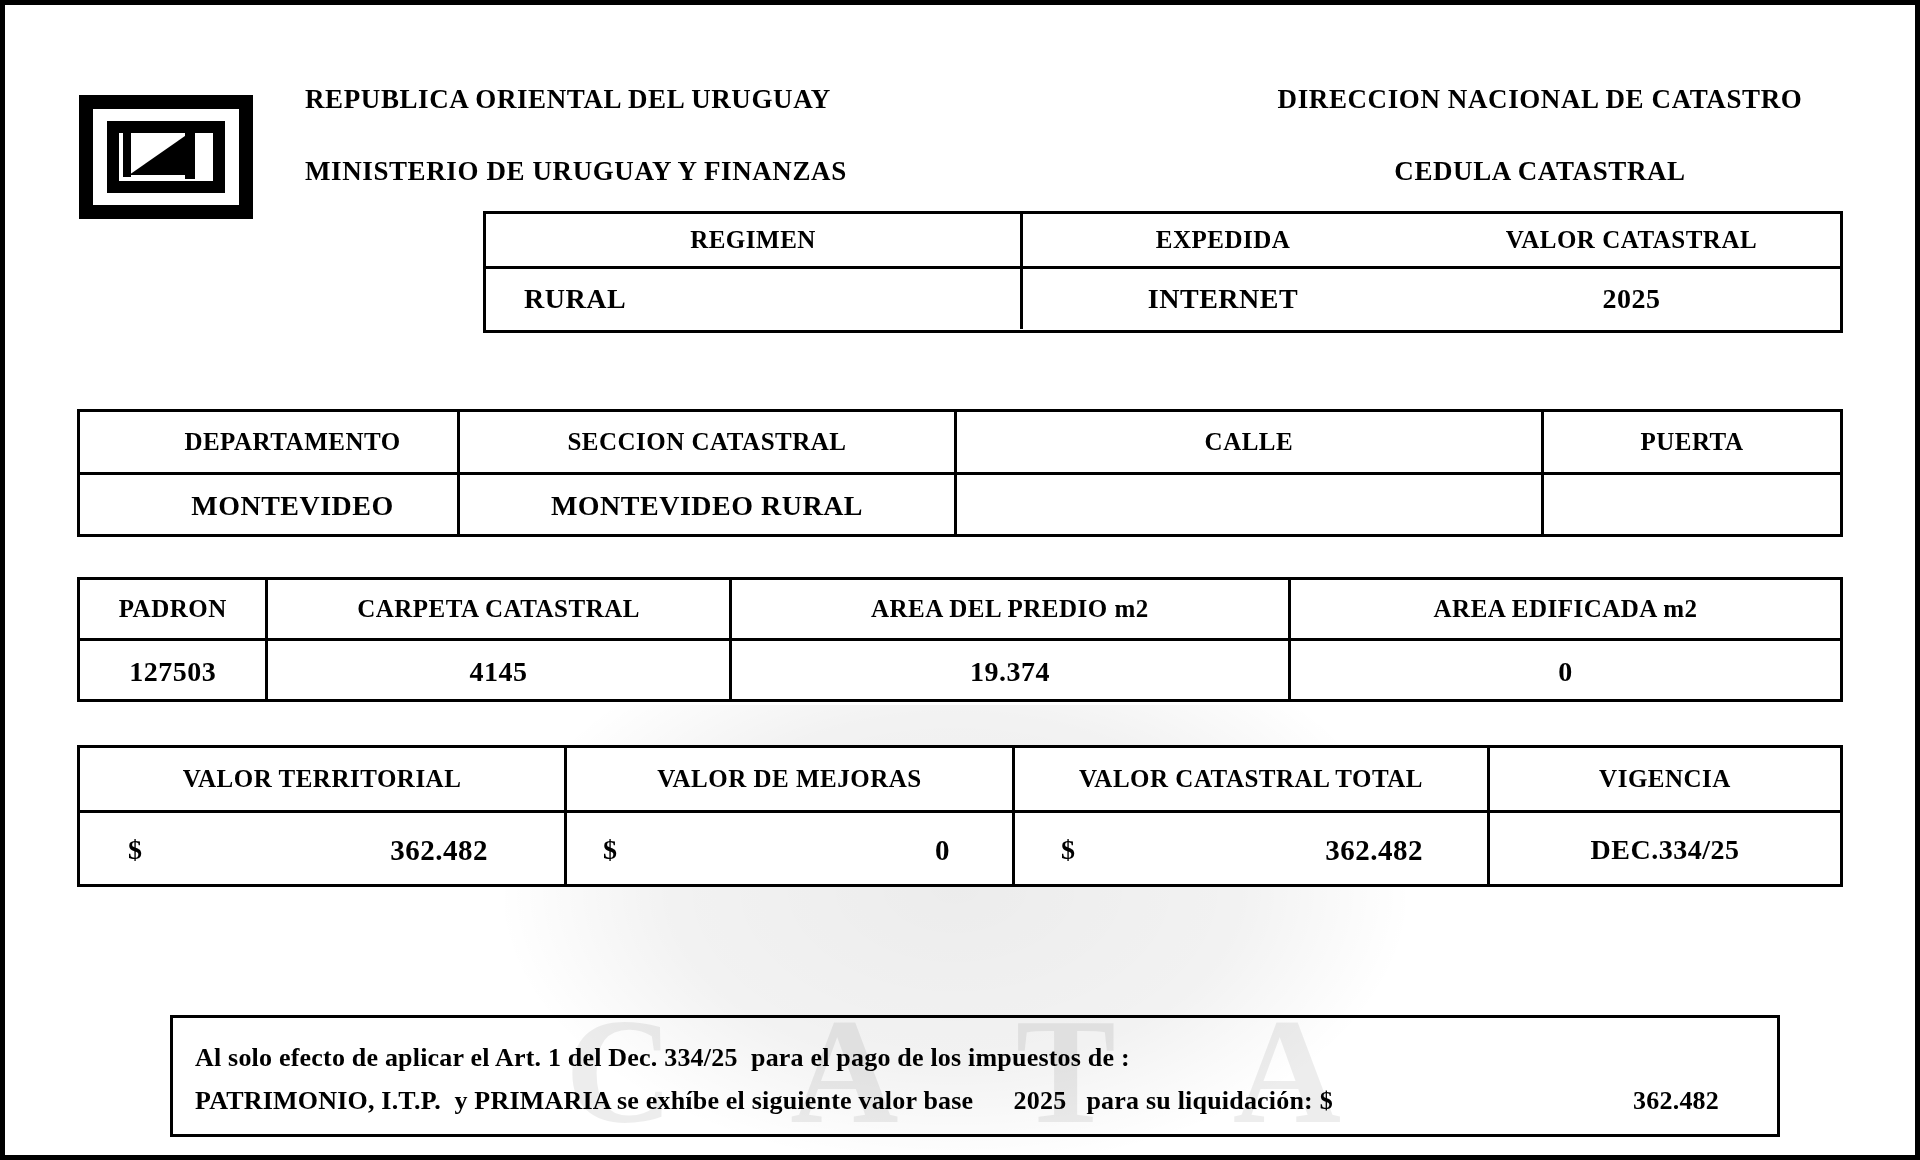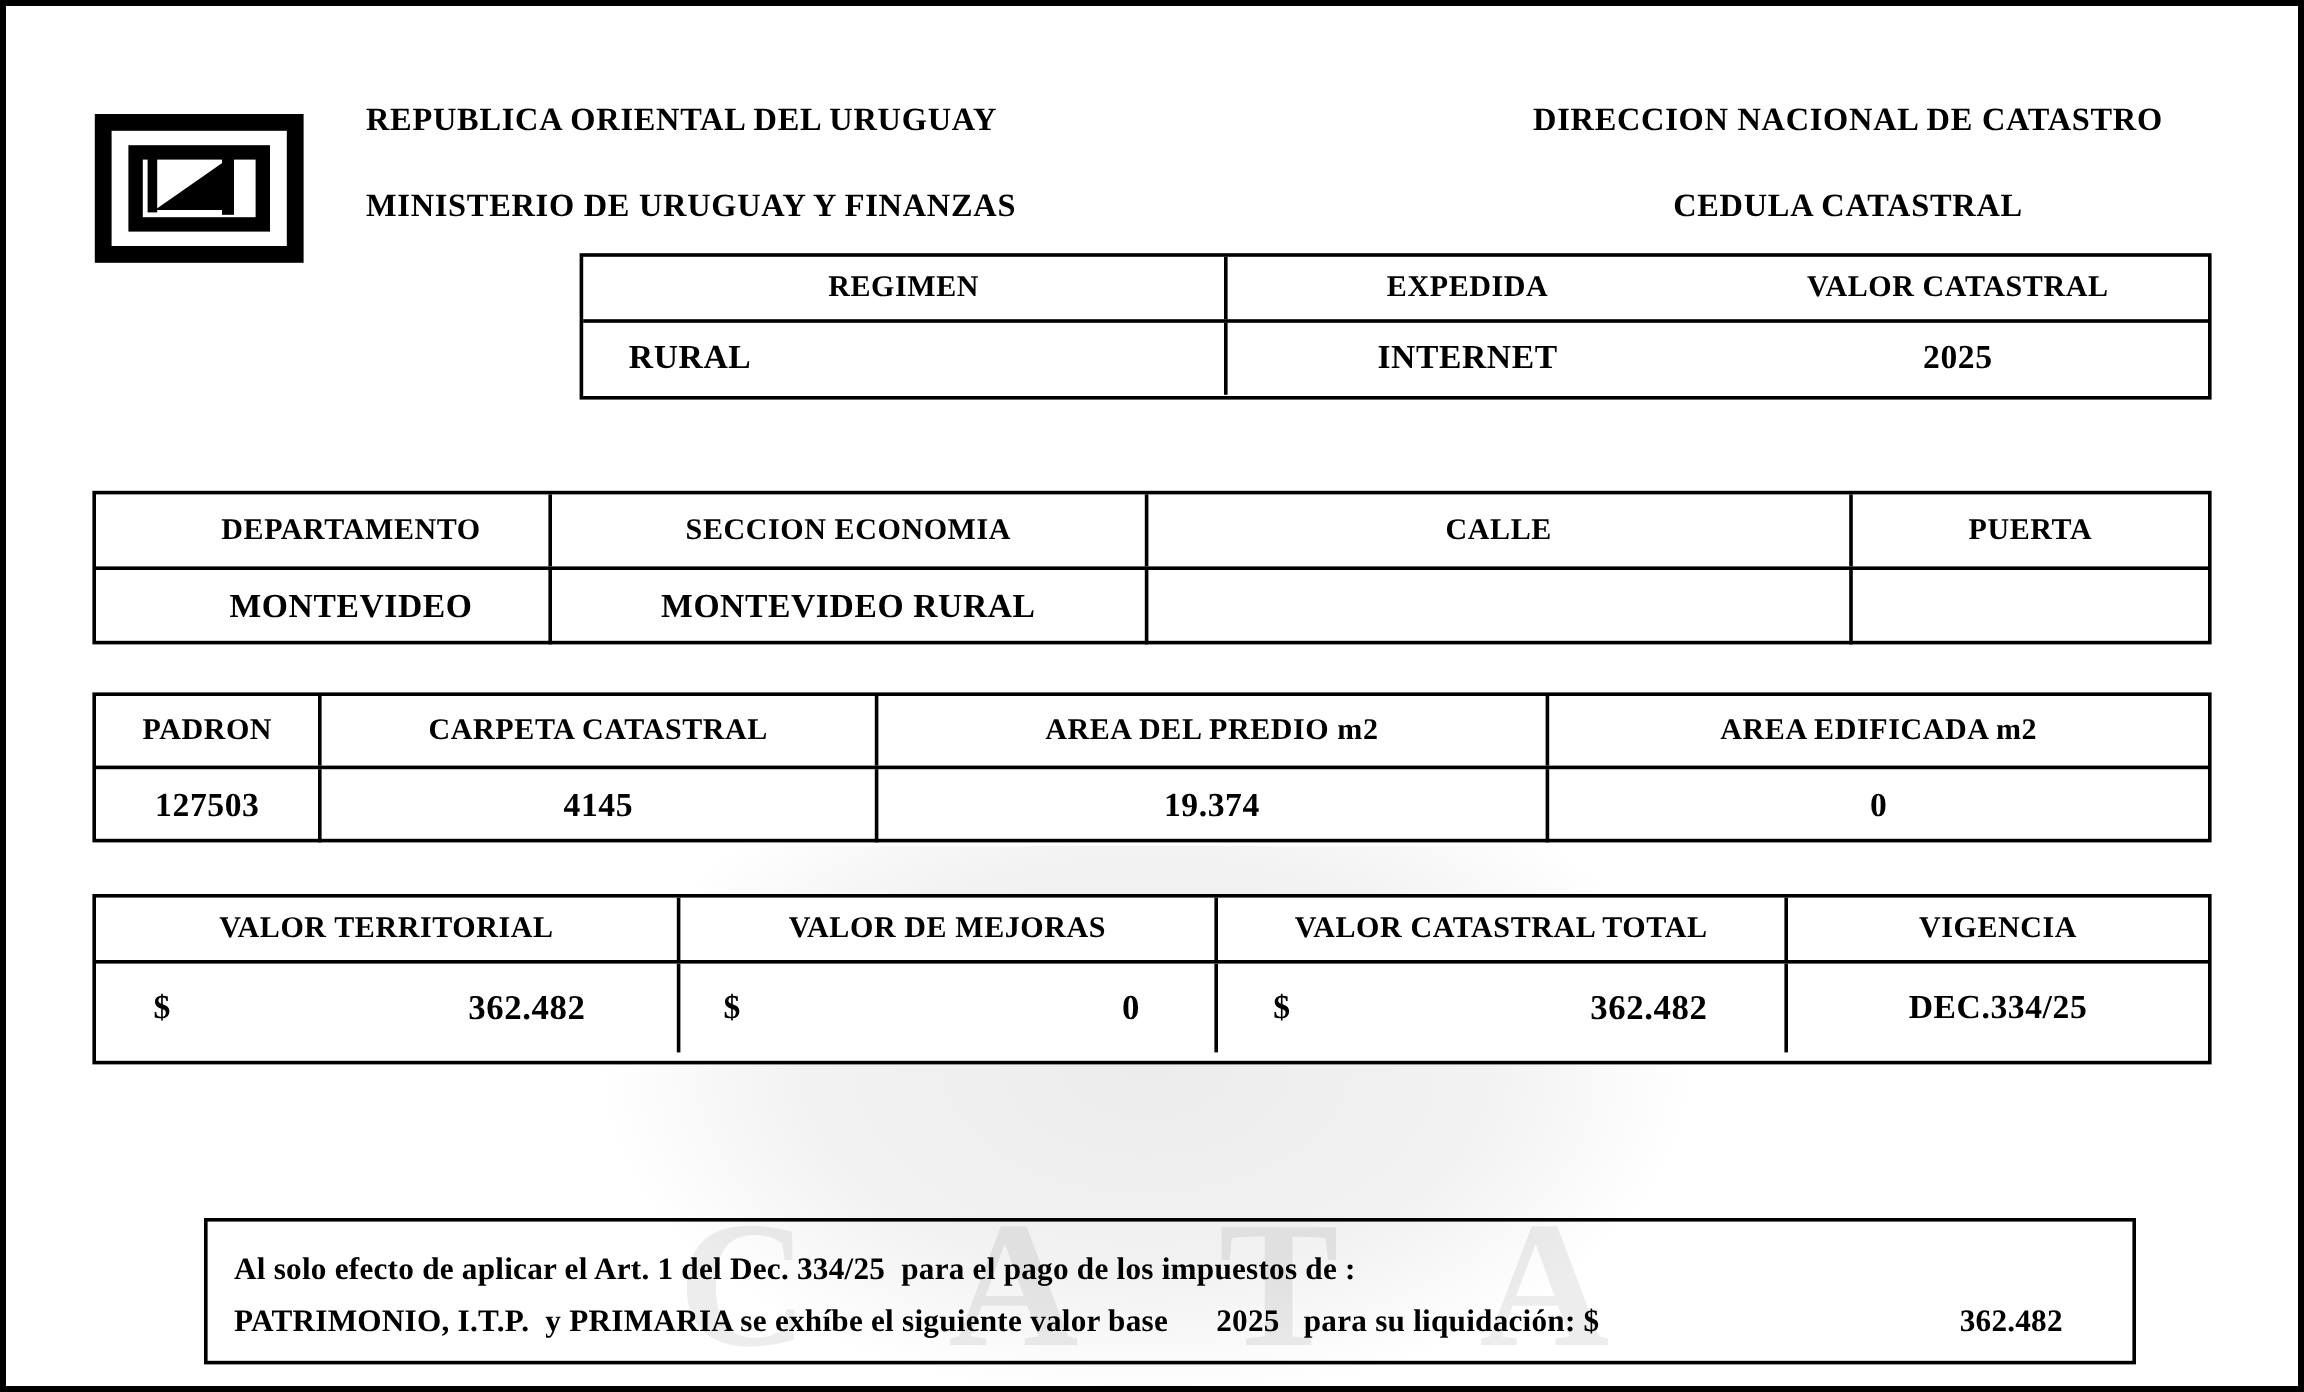--- a/index.html
+++ b/index.html
@@ -166,21 +166,21 @@
   #tbl-values {
     left: 72px;
     top: 740px;
     width: 1766px;
     height: 142px;
   }
   #tbl-values .c1 { width: 487px; }
   #tbl-values .c2 { width: 448px; }
   #tbl-values .c3 { width: 475px; }
   #tbl-values .c4 { width: 350px; border-right: none; }
-  #tbl-values .head .cell { height: 52px; }
+  #tbl-values .head .cell { height: 62px; }
   #tbl-values .body .cell { height: 74px; }
   .money {
     display: flex;
     align-items: center;
     justify-content: space-between;
     width: 100%;
     padding: 0 26px;
     box-sizing: border-box;
   }
   .money .sym { font-size: 28px; font-weight: bold; }
@@ -256,21 +256,21 @@
     <div class="row body">
       <div class="cell c1">RURAL</div>
       <div class="cell c2">INTERNET</div>
       <div class="cell c3">2025</div>
     </div>
   </div>
 
   <div class="tbl" id="tbl-location">
     <div class="row head">
       <div class="cell c1">DEPARTAMENTO</div>
-      <div class="cell c2">SECCION ECONOMIA</div>
+      <div class="cell c2">SECCION CATASTRAL</div>
       <div class="cell c3">CALLE</div>
       <div class="cell c4">PUERTA</div>
     </div>
     <div class="row body">
       <div class="cell c1">MONTEVIDEO</div>
       <div class="cell c2">MONTEVIDEO RURAL</div>
       <div class="cell c3"></div>
       <div class="cell c4"></div>
     </div>
   </div>

